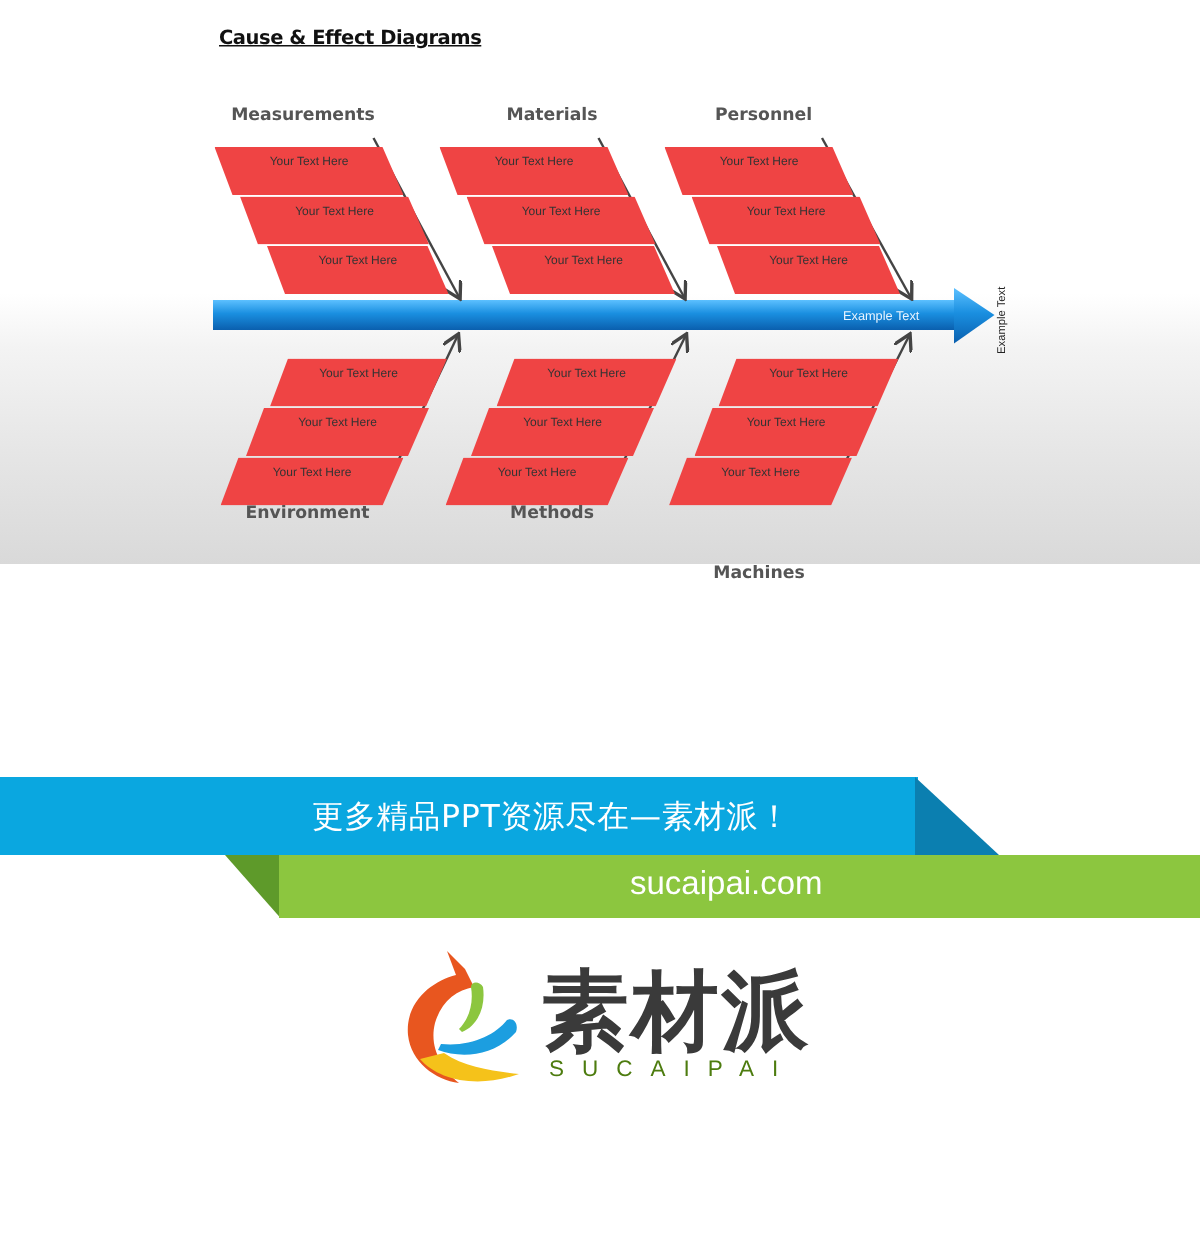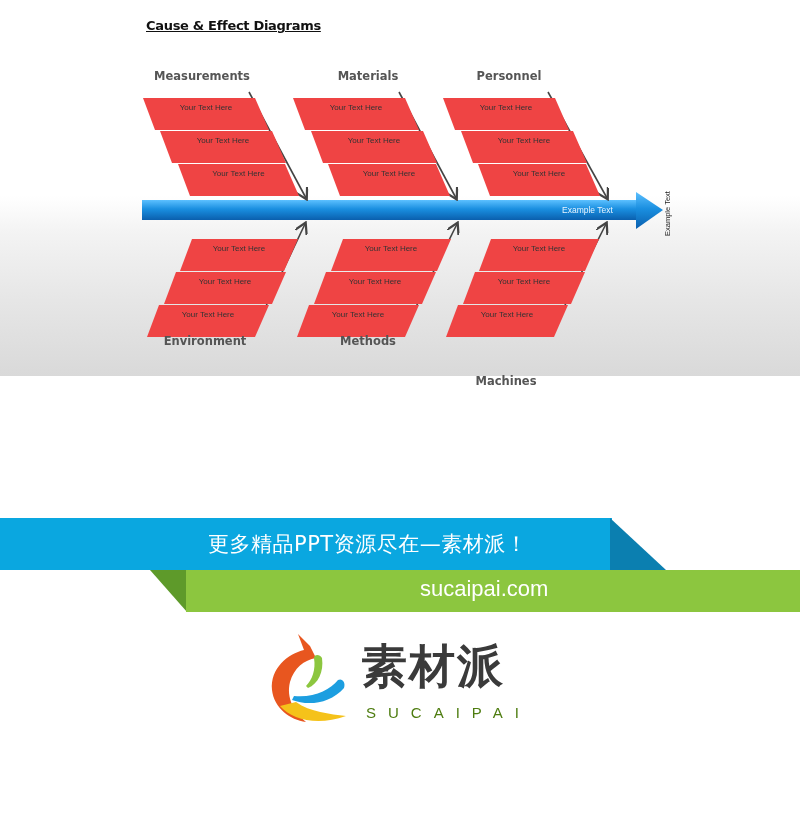--- a/index.html
+++ b/index.html
@@ -13,21 +13,21 @@
   .box.bot { clip-path:polygon(12px 0, 100% 0, calc(100% - 14px) 100%, 0 100%); }
   svg.lines { position:absolute; left:0; top:0; }
   .arrow-label { position:absolute; left:562px; top:205px; font-size:8.5px; color:#e8f4ff; }
   .side-label { position:absolute; left:663px; top:208px; font-size:7.5px; color:#222; transform:rotate(-90deg); transform-origin:left top; white-space:nowrap; top:236px; }
   .banner-blue { position:absolute; left:0; top:518px; width:612px; height:52px; background:#0aa7e0; }
   .banner-blue-fold { position:absolute; left:610px; top:518px; width:56px; height:52px; background:#0b7fb0; clip-path:polygon(0 0, 0 100%, 100% 100%); }
   .banner-blue-text { position:absolute; left:208px; top:530px; font-size:21px; color:#fff; letter-spacing:0.5px; white-space:nowrap; font-family:"DejaVu Sans", sans-serif; }
   .banner-green { position:absolute; left:186px; top:570px; width:614px; height:42px; background:#8cc63f; }
   .banner-green-fold { position:absolute; left:150px; top:570px; width:37px; height:42px; background:#5e9a2a; clip-path:polygon(0 0, 100% 0, 100% 100%); }
   .banner-green-text { position:absolute; left:420px; top:576px; font-size:22px; color:#fff; font-family:"Liberation Sans", sans-serif;text-align:right; }
-  .logo-cn { position:absolute; left:361px; top:636px; font-size:46px; font-weight:bold; color:#3a3a3a; letter-spacing:2px; font-family:"DejaVu Serif", serif; }
+  .logo-cn { position:absolute; left:361px; top:636px; font-size:58px; font-weight:bold; color:#3a3a3a; letter-spacing:2px; font-family:"DejaVu Serif", serif; }
   .logo-en { position:absolute; left:366px; top:704px; font-size:15px; color:#4d7c0f; letter-spacing:12px; }
   svg.logo-mark { position:absolute; left:258px; top:628px; }
 </style>
 </head>
 <body>
 
 <div class="panel"></div>
 
 <div class="title">Cause &amp; Effect Diagrams</div>
 

